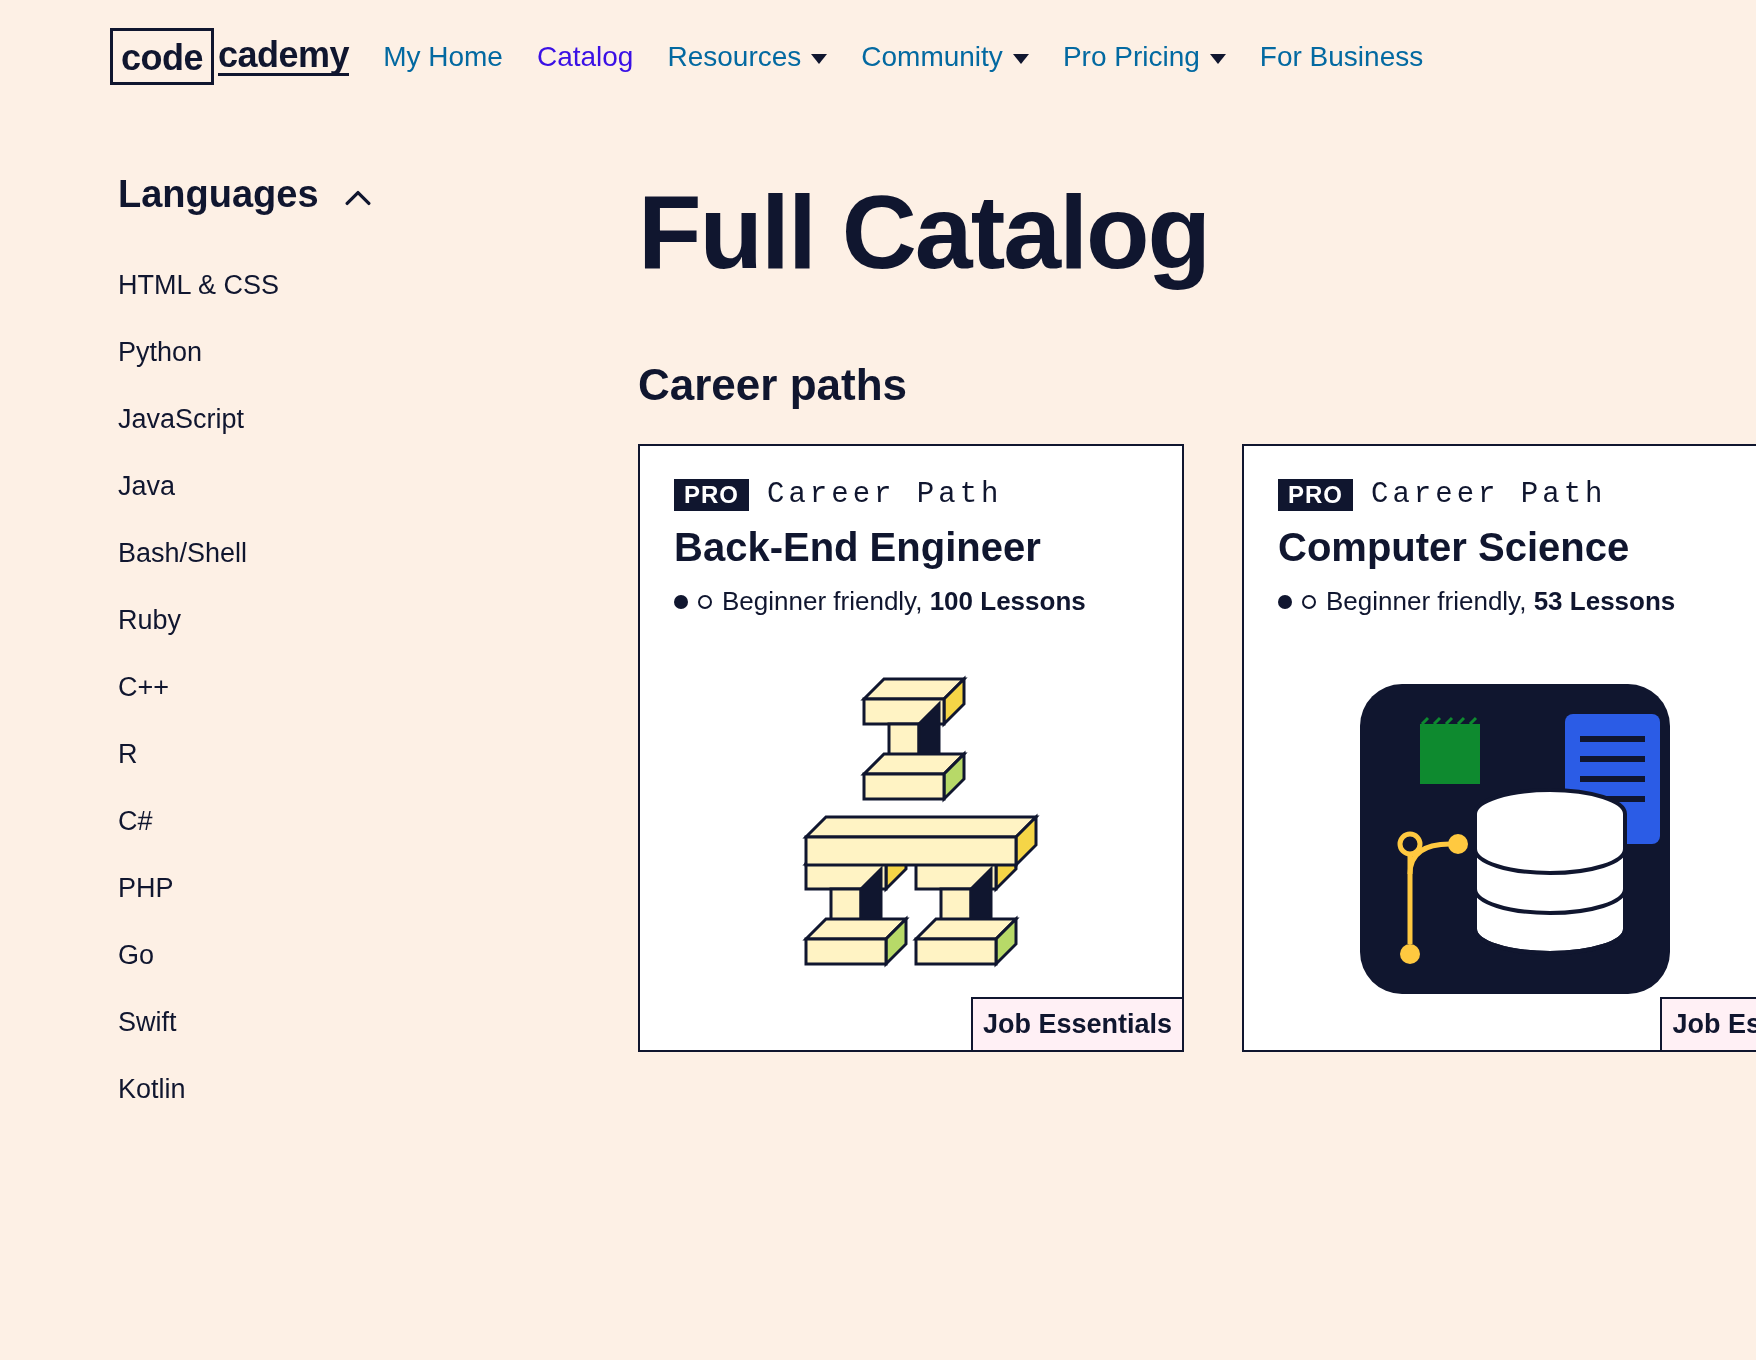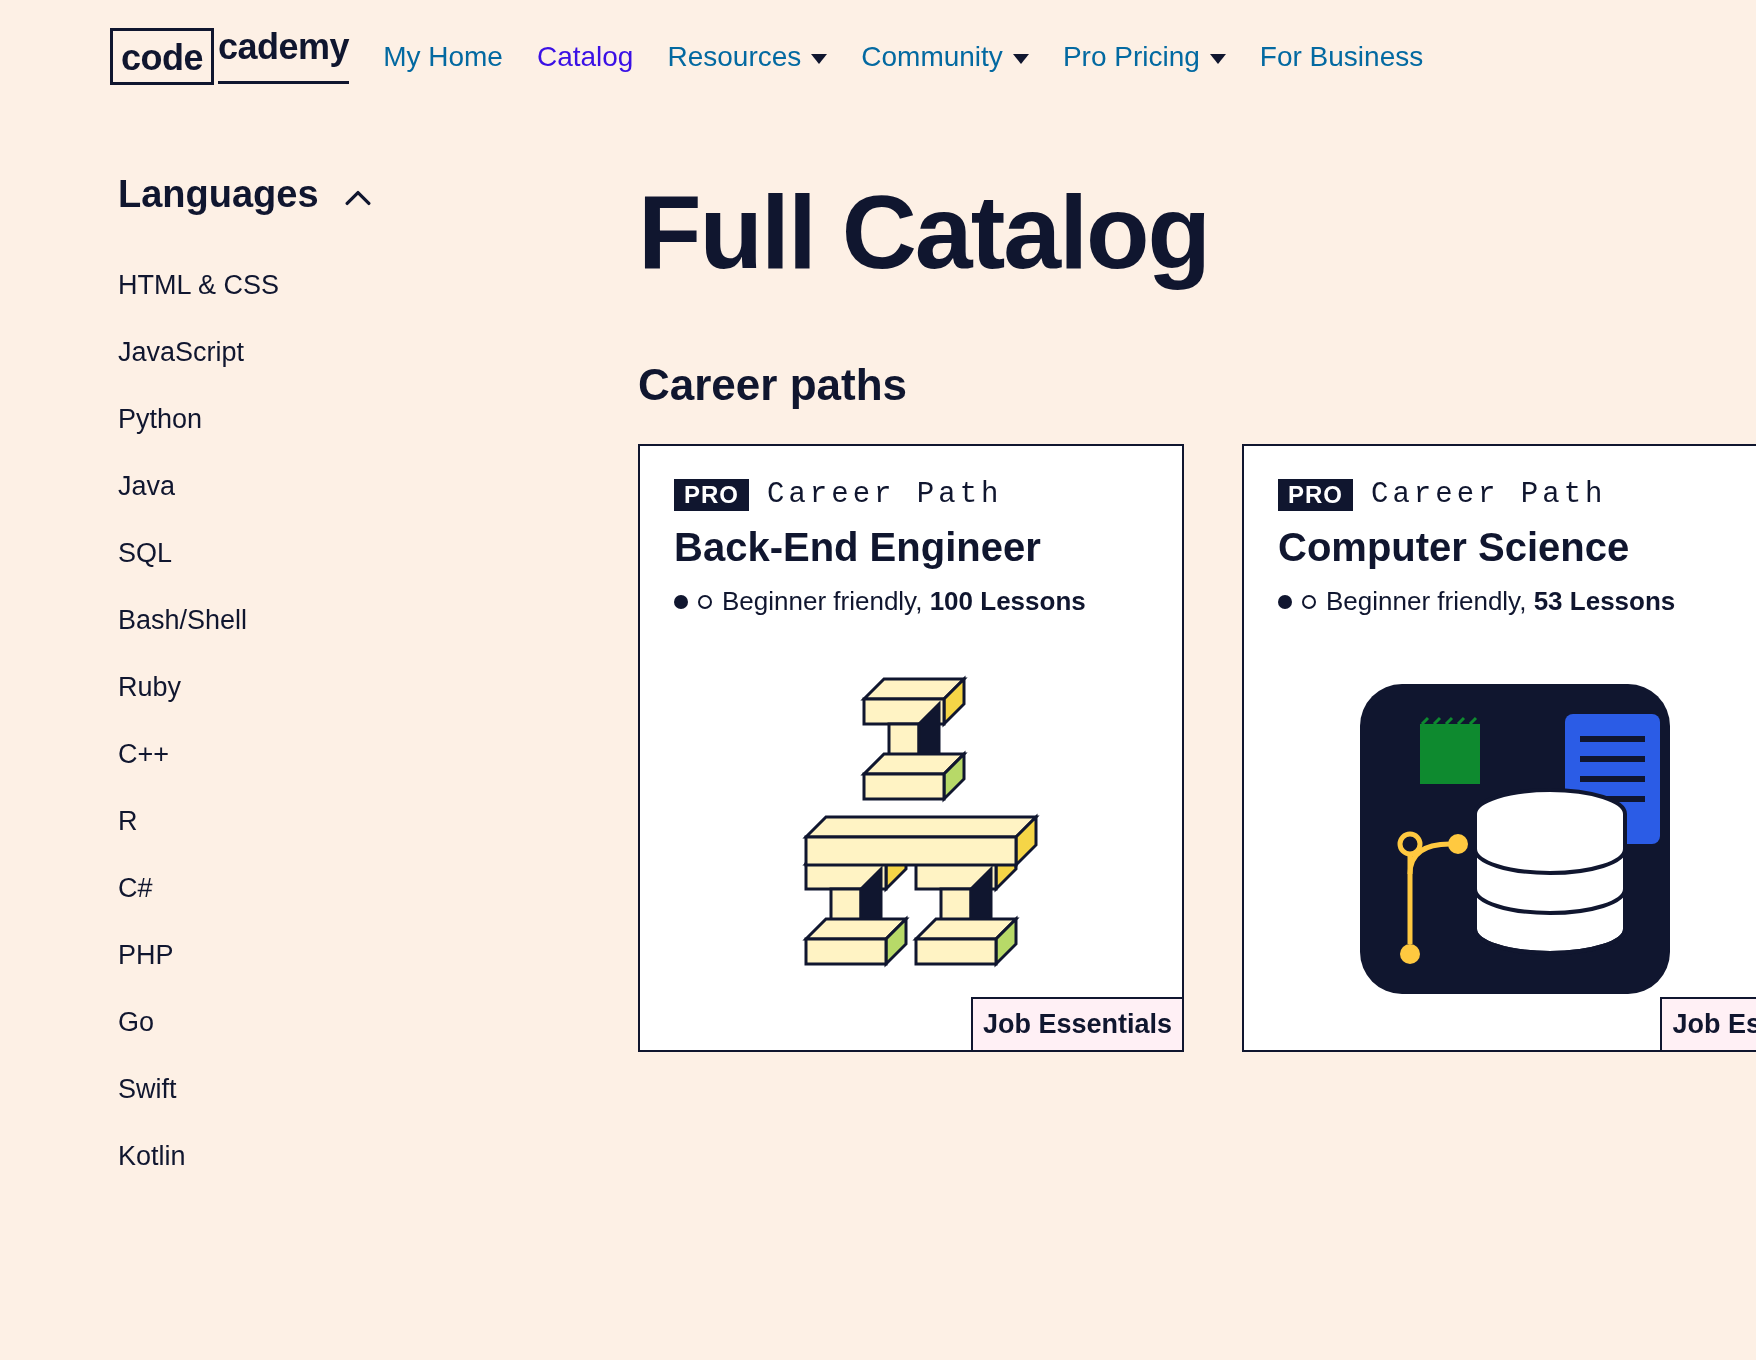--- a/index.html
+++ b/index.html
@@ -28,21 +28,21 @@
       color: #10162F;
     }
     .logo-code {
       border: 3px solid #10162F;
       padding: 9px 8px 6px 8px;
       line-height: 1;
       margin-right: 4px;
     }
     .logo-cademy {
       border-bottom: 3px solid #10162F;
-      padding-bottom: 16px;
+      padding-bottom: 0;
       line-height: 1;
     }
     .nav {
       display: flex;
       gap: 34px;
       align-items: center;
     }
     .nav-item {
       font-size: 28px;
       font-weight: 400;
@@ -225,24 +225,23 @@
     <div class="sidebar-header">
       <span class="sidebar-title">Languages</span>
       <span class="chevron-up-icon">
         <svg viewBox="0 0 24 14">
             <path d="M2 12 L12 2 L22 12" stroke="#10162F" stroke-width="3" fill="none" stroke-linecap="round" stroke-linejoin="round"></path>
           </svg>
       </span>
     </div>
     <ul class="sidebar-list">
       <li class="sidebar-item"><span>HTML &amp; CSS</span></li>
+      <li class="sidebar-item"><span>Python</span></li>
       <li class="sidebar-item"><span>JavaScript</span></li>
-      <li class="sidebar-item"><span>Python</span></li>
       <li class="sidebar-item"><span>Java</span></li>
-      <li class="sidebar-item"><span>SQL</span></li>
       <li class="sidebar-item"><span>Bash/Shell</span></li>
       <li class="sidebar-item"><span>Ruby</span></li>
       <li class="sidebar-item"><span>C++</span></li>
       <li class="sidebar-item"><span>R</span></li>
       <li class="sidebar-item"><span>C#</span></li>
       <li class="sidebar-item"><span>PHP</span></li>
       <li class="sidebar-item"><span>Go</span></li>
       <li class="sidebar-item"><span>Swift</span></li>
       <li class="sidebar-item"><span>Kotlin</span></li>
     </ul>

